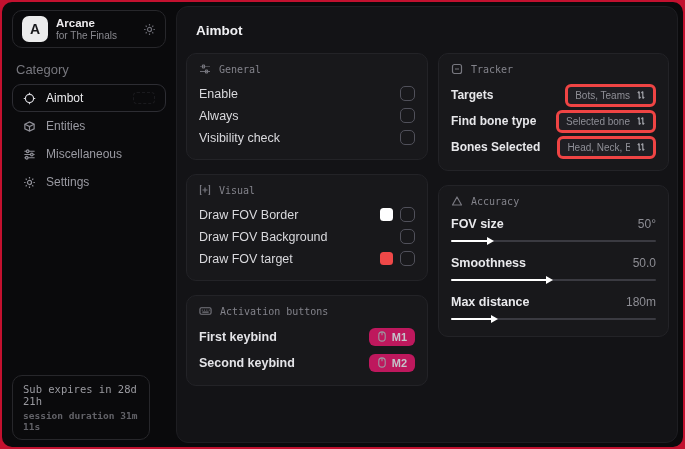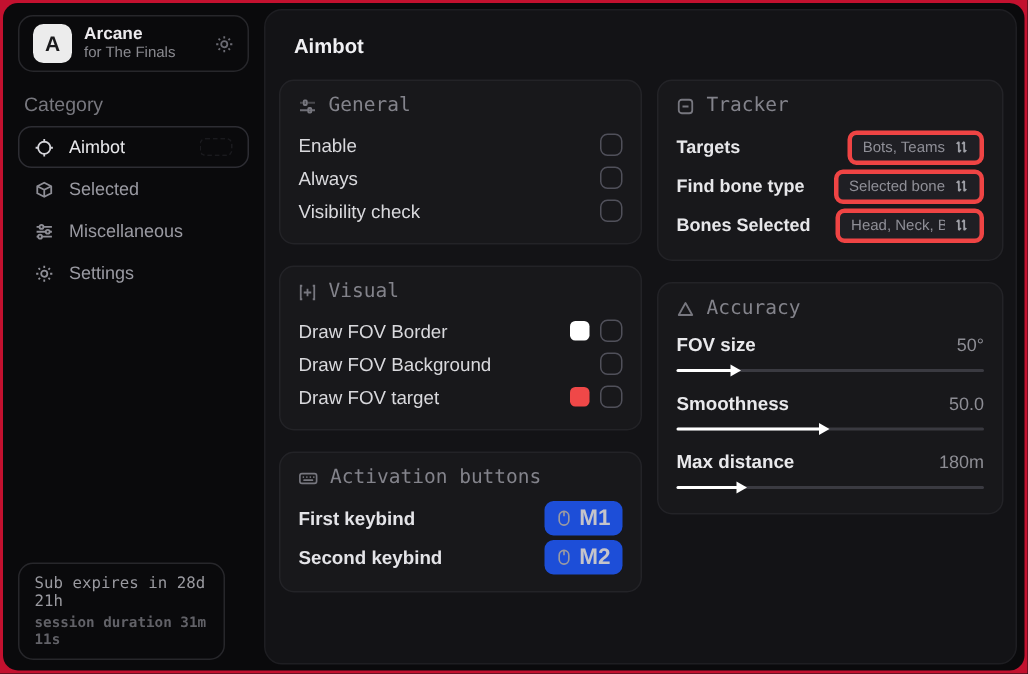--- a/index.html
+++ b/index.html
@@ -27,35 +27,35 @@
 
   
   .panel { position:absolute; left:174px; top:4px; right:5px; bottom:4px; background:#131316; border:1px solid #1e1e22; border-radius:12px; padding:14px 8px 14px 9px; }
   .page-title { font-size:13.5px; font-weight:bold; color:#f0f0f3; margin:2px 0 15px 10px; }
   .cols { display:flex; gap:10px; align-items:flex-start; }
   .col-left { width:242px; flex:0 0 auto; }
   .col-right { flex:1 1 auto; min-width:0; }
 
   .card { background:#18181b; border:1px solid #232327; border-radius:10px; padding:9px 12px 11px; margin-bottom:14px; }
   .card:last-child { margin-bottom:0; }
-  .card-head { display:flex; align-items:center; gap:8px; color:#83838b; font-family:"DejaVu Sans Mono", monospace; font-size:13px; margin-bottom:8px; }
+  .card-head { display:flex; align-items:center; gap:8px; color:#83838b; font-family:"DejaVu Sans Mono", monospace; font-size:10px; margin-bottom:8px; }
   .card-head .cicon { display:flex; color:#77777f; }
 
   .row { display:flex; align-items:center; justify-content:space-between; min-height:21px; font-size:12.5px; color:#d9d9dd; }
   .row + .row { margin-top:1px; }
   .row-label { white-space:nowrap; }
   .row-right { display:flex; align-items:center; gap:7px; }
 
   .checkbox { width:15px; height:15px; border:1.5px solid #50505a; border-radius:5px; background:transparent; cursor:pointer; flex:0 0 auto; }
   .swatch { width:13px; height:13px; border-radius:3.5px; cursor:pointer; flex:0 0 auto; }
 
   .kb-row { min-height:23px; }
   .kb-row + .kb-row { margin-top:3px; }
   .kb-row .row-label { font-weight:bold; color:#e4e4e8; }
-  .keybind { display:flex; align-items:center; gap:5px; background:#1d4ed8; border-radius:6px; padding:3px 8px; font-size:15px; font-weight:bold; color:#c4c4ca; cursor:pointer; }
+  .keybind { display:flex; align-items:center; gap:5px; background:#be185d; border-radius:6px; padding:3px 8px; font-size:11px; font-weight:bold; color:#c4c4ca; cursor:pointer; }
   .keybind .kicon { display:flex; color:#9a9aa2; }
 
   .tr-row { min-height:24px; gap:17px; }
   .tr-row + .tr-row { margin-top:2px; }
   .tr-row .row-label { font-weight:bold; color:#e7e7ea; font-size:12px; flex:0 0 auto; }
   .dd { display:flex; align-items:center; gap:6px; background:#1f1f24; border:3px solid #ef4444; border-radius:6px; padding:3px 7px; cursor:pointer; min-width:0; }
   .dd-text { font-size:10px; color:#8f8f97; white-space:nowrap; overflow:hidden; }
   .dd .dicon { display:flex; color:#9fa0a7; flex:0 0 auto; }
 
   .acc-group { margin-bottom:9px; }
@@ -102,21 +102,21 @@
       <span class="hotkey-hint"></span>
     </div>
 
     <div class="nav-item">
       <span class="nicon">
         <svg width="13" height="13" viewBox="0 0 14 14" fill="none" stroke="currentColor" stroke-width="1.3">
           <path d="M2 4.5L7 2l5 2.5v5L7 12 2 9.5z"></path>
             <path d="M2 4.5L7 7l5-2.5M7 7v5"></path>
         </svg>
       </span>
-      <span>Selected</span>
+      <span>Entities</span>
     </div>
 
     <div class="nav-item">
       <span class="nicon">
         <svg width="13" height="13" viewBox="0 0 14 14" fill="none" stroke="currentColor" stroke-width="1.3">
           <path d="M1.5 3.5h11M1.5 7h11M1.5 10.5h11"></path>
             <circle cx="5" cy="3.5" r="1.4" fill="#18181b"></circle>
             <circle cx="9.5" cy="7" r="1.4" fill="#18181b"></circle>
             <circle cx="4" cy="10.5" r="1.4" fill="#18181b"></circle>
         </svg>

